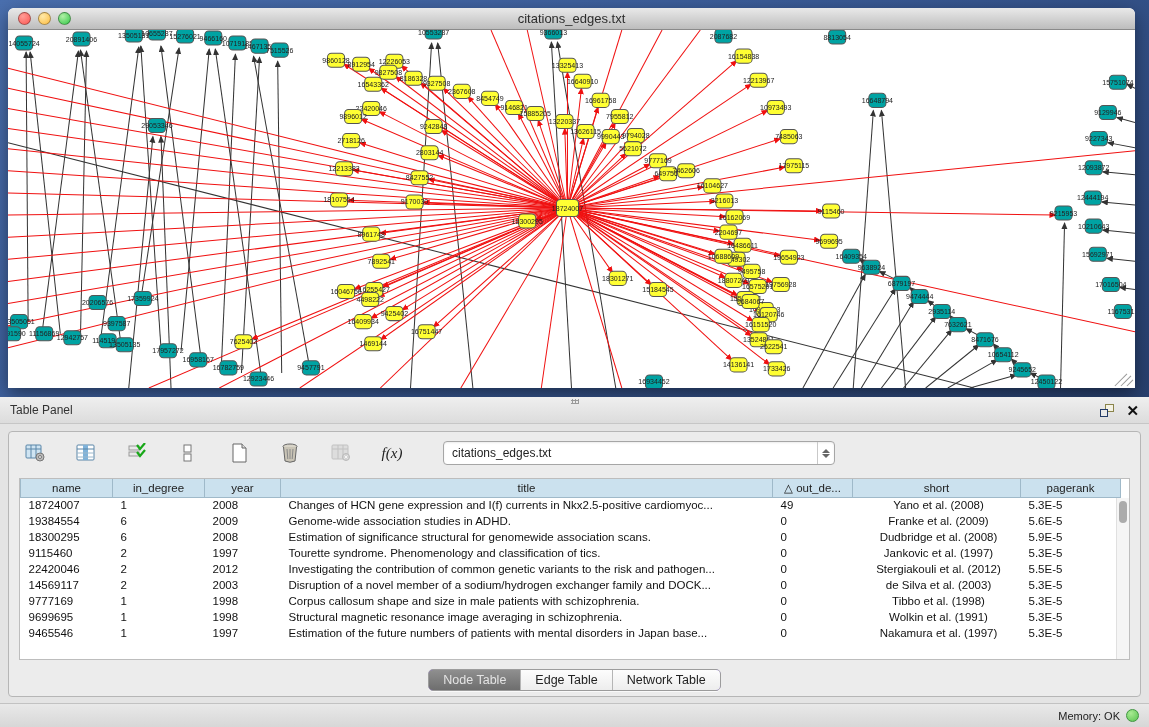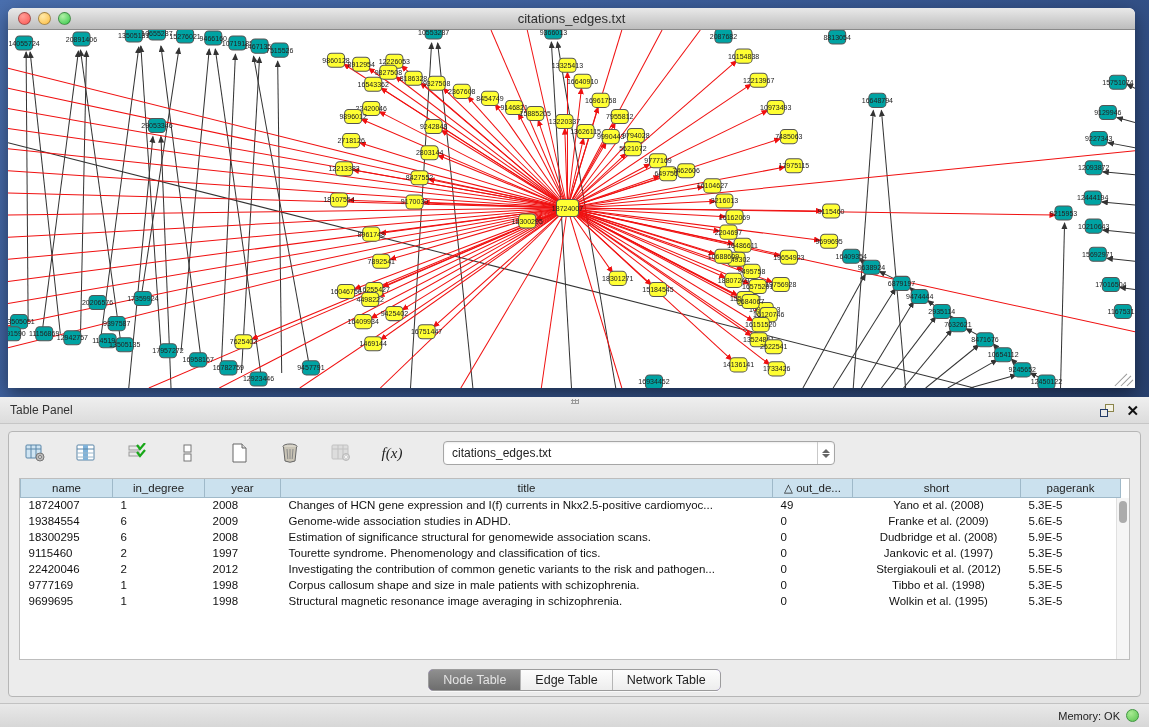--- a/index.html
+++ b/index.html
@@ -905,35 +905,53 @@
               <tr>
                 <td class="">22420046</td>
                 <td class="">2</td>
                 <td class="">2012</td>
                 <td class="">Investigating the contribution of common genetic variants to the risk and pathogen...</td>
                 <td class="">0</td>
                 <td class="c-short">Stergiakouli et al. (2012)</td>
                 <td class="">5.5E-5</td>
               </tr>
               <tr>
+                <td class="">14569117</td>
+                <td class="">2</td>
+                <td class="">2003</td>
+                <td class="">Disruption of a novel member of a sodium/hydrogen exchanger family and DOCK...</td>
+                <td class="">0</td>
+                <td class="c-short">de Silva et al. (2003)</td>
+                <td class="">5.3E-5</td>
+              </tr>
+              <tr>
                 <td class="">9777169</td>
                 <td class="">1</td>
                 <td class="">1998</td>
                 <td class="">Corpus callosum shape and size in male patients with schizophrenia.</td>
                 <td class="">0</td>
                 <td class="c-short">Tibbo et al. (1998)</td>
                 <td class="">5.3E-5</td>
               </tr>
               <tr>
                 <td class="">9699695</td>
                 <td class="">1</td>
                 <td class="">1998</td>
                 <td class="">Structural magnetic resonance image averaging in schizophrenia.</td>
                 <td class="">0</td>
-                <td class="c-short">Wolkin et al. (1995)</td>
+                <td class="c-short">Wolkin et al. (1991)</td>
+                <td class="">5.3E-5</td>
+              </tr>
+              <tr>
+                <td class="">9465546</td>
+                <td class="">1</td>
+                <td class="">1997</td>
+                <td class="">Estimation of the future numbers of patients with mental disorders in Japan base...</td>
+                <td class="">0</td>
+                <td class="c-short">Nakamura et al. (1997)</td>
                 <td class="">5.3E-5</td>
               </tr>
             </tbody>
         </table>
         <div class="v-scroll">
           <div class="v-thumb"></div>
         </div>
       </div>
 
       <div class="tabs-row">

